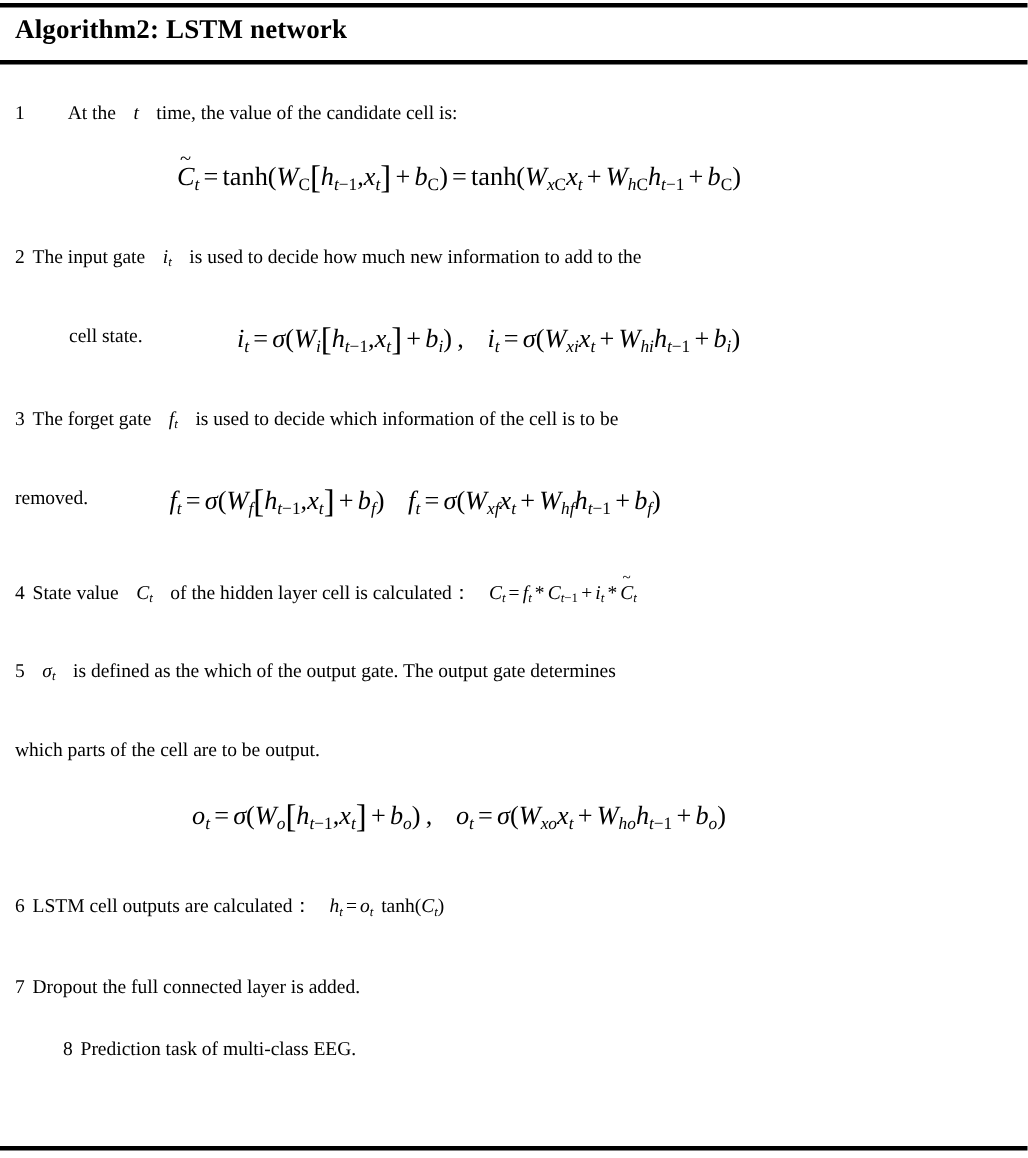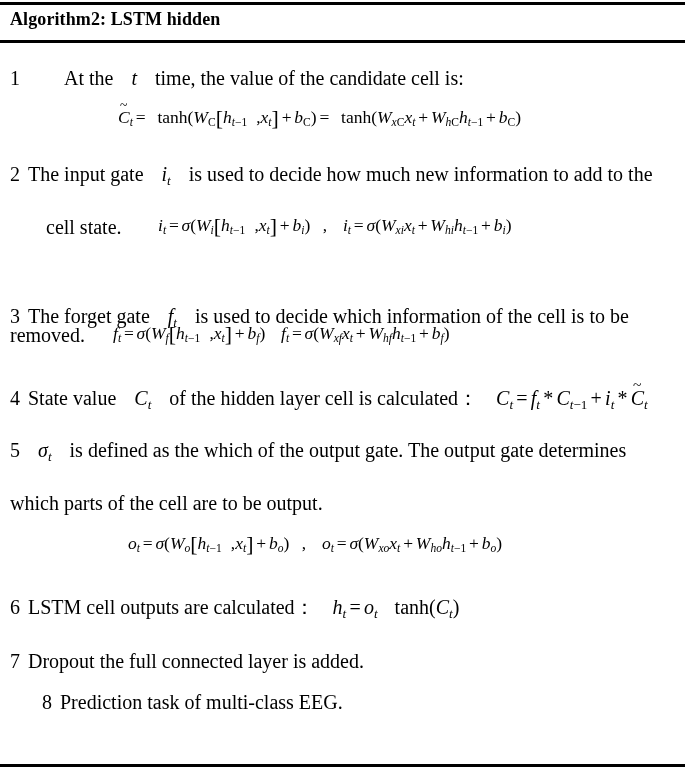--- a/index.html
+++ b/index.html
@@ -48,40 +48,39 @@
     position: absolute;
     left: 10px;
     top: 9px;
     font-size: 18px;
     font-weight: bold;
     letter-spacing: 0.1px;
     white-space: nowrap;
   }
   .step-line {
     position: absolute;
-    font-size: 20px;
+    font-size: 13px;
     line-height: 1;
     white-space: nowrap;
   }
   .formula-line {
     position: absolute;
     font-size: 17.5px;
     line-height: 1;
     white-space: nowrap;
   }
   
   .m {
     font-family: "Liberation Serif", "DejaVu Serif", serif;
   }
   .mi {
     font-style: italic;
   }
   .mn, .mo {
     font-style: normal;
-    margin-left: 9px;
   }
   .sub {
     font-size: 0.66em;
     vertical-align: -0.28em;
     font-style: italic;
   }
   .sub-n {
     font-size: 0.66em;
     vertical-align: -0.28em;
     font-style: normal;
@@ -115,21 +114,21 @@
   .gap-md { display: inline-block; width: 0.9em; }
   .gap-lg { display: inline-block; width: 2.2em; }
 </style>
 </head>
 <body>
 
 <div class="algo-box">
 
   <div class="rule-top"></div>
 
-  <div class="algo-title">Algorithm2: LSTM hidden</div>
+  <div class="algo-title">Algorithm2: LSTM network</div>
 
   <div class="rule-header"></div>
 
   <div class="step-line" style="left:10px; top:68px;">
     <span class="m">1</span><span class="gap-lg"></span><span class="m">At the</span><span class="gap-md"></span><span class="m mi">t</span><span class="gap-md"></span><span class="m">time, the value of the candidate cell is:</span>
   </div>
 
   <div class="formula-line" style="left:118px; top:108px;">
     <span class="m mi tilde-wrap"><span class="tld">~</span>C</span><span class="sub">t</span><span class="op">=</span><span class="mn">tanh(</span><span class="mi">W</span><span class="sub-n">C</span><span class="bracket">[</span><span class="mi">h</span><span class="sub">t</span><span class="sub-n">−1</span><span class="mo">,</span><span class="mi">x</span><span class="sub">t</span><span class="bracket">]</span><span class="op">+</span><span class="mi">b</span><span class="sub-n">C</span><span class="paren">)</span><span class="op">=</span><span class="mn">tanh(</span><span class="mi">W</span><span class="sub">x</span><span class="sub-n">C</span><span class="mi">x</span><span class="sub">t</span><span class="op">+</span><span class="mi">W</span><span class="sub">h</span><span class="sub-n">C</span><span class="mi">h</span><span class="sub">t</span><span class="sub-n">−1</span><span class="op">+</span><span class="mi">b</span><span class="sub-n">C</span><span class="paren">)</span>
   </div>
@@ -138,21 +137,21 @@
     <span class="m">2</span><span class="gap-sm"></span><span class="m">The input gate</span><span class="gap-md"></span><span class="m mi">i</span><span class="sub">t</span><span class="gap-md"></span><span class="m">is used to decide how much new information to add to the</span>
   </div>
 
   <div class="step-line" style="left:10px; top:217px;margin-left:36px;">
     <span class="m">cell state.</span>
   </div>
   <div class="formula-line" style="left:158px; top:216px;">
     <span class="m mi">i</span><span class="sub">t</span><span class="op">=</span><span class="mi">σ</span><span class="paren">(</span><span class="mi">W</span><span class="sub">i</span><span class="bracket">[</span><span class="mi">h</span><span class="sub">t</span><span class="sub-n">−1</span><span class="mo">,</span><span class="mi">x</span><span class="sub">t</span><span class="bracket">]</span><span class="op">+</span><span class="mi">b</span><span class="sub">i</span><span class="paren">)</span><span class="mo"> ,</span><span class="gap-md"></span><span class="mi">i</span><span class="sub">t</span><span class="op">=</span><span class="mi">σ</span><span class="paren">(</span><span class="mi">W</span><span class="sub">xi</span><span class="mi">x</span><span class="sub">t</span><span class="op">+</span><span class="mi">W</span><span class="sub">hi</span><span class="mi">h</span><span class="sub">t</span><span class="sub-n">−1</span><span class="op">+</span><span class="mi">b</span><span class="sub">i</span><span class="paren">)</span>
   </div>
 
-  <div class="step-line" style="left:10px; top:272px;margin-top:34px;">
+  <div class="step-line" style="left:10px; top:272px;">
     <span class="m">3</span><span class="gap-sm"></span><span class="m">The forget gate</span><span class="gap-md"></span><span class="m mi">f</span><span class="sub">t</span><span class="gap-md"></span><span class="m">is used to decide which information of the cell is to be</span>
   </div>
 
   <div class="step-line" style="left:10px; top:325px;">
     <span class="m">removed.</span>
   </div>
   <div class="formula-line" style="left:113px; top:324px;">
     <span class="m mi">f</span><span class="sub">t</span><span class="op">=</span><span class="mi">σ</span><span class="paren">(</span><span class="mi">W</span><span class="sub">f</span><span class="bracket">[</span><span class="mi">h</span><span class="sub">t</span><span class="sub-n">−1</span><span class="mo">,</span><span class="mi">x</span><span class="sub">t</span><span class="bracket">]</span><span class="op">+</span><span class="mi">b</span><span class="sub">f</span><span class="paren">)</span><span class="gap-md"></span><span class="mi">f</span><span class="sub">t</span><span class="op">=</span><span class="mi">σ</span><span class="paren">(</span><span class="mi">W</span><span class="sub">xf</span><span class="mi">x</span><span class="sub">t</span><span class="op">+</span><span class="mi">W</span><span class="sub">hf</span><span class="mi">h</span><span class="sub">t</span><span class="sub-n">−1</span><span class="op">+</span><span class="mi">b</span><span class="sub">f</span><span class="paren">)</span>
   </div>
 

